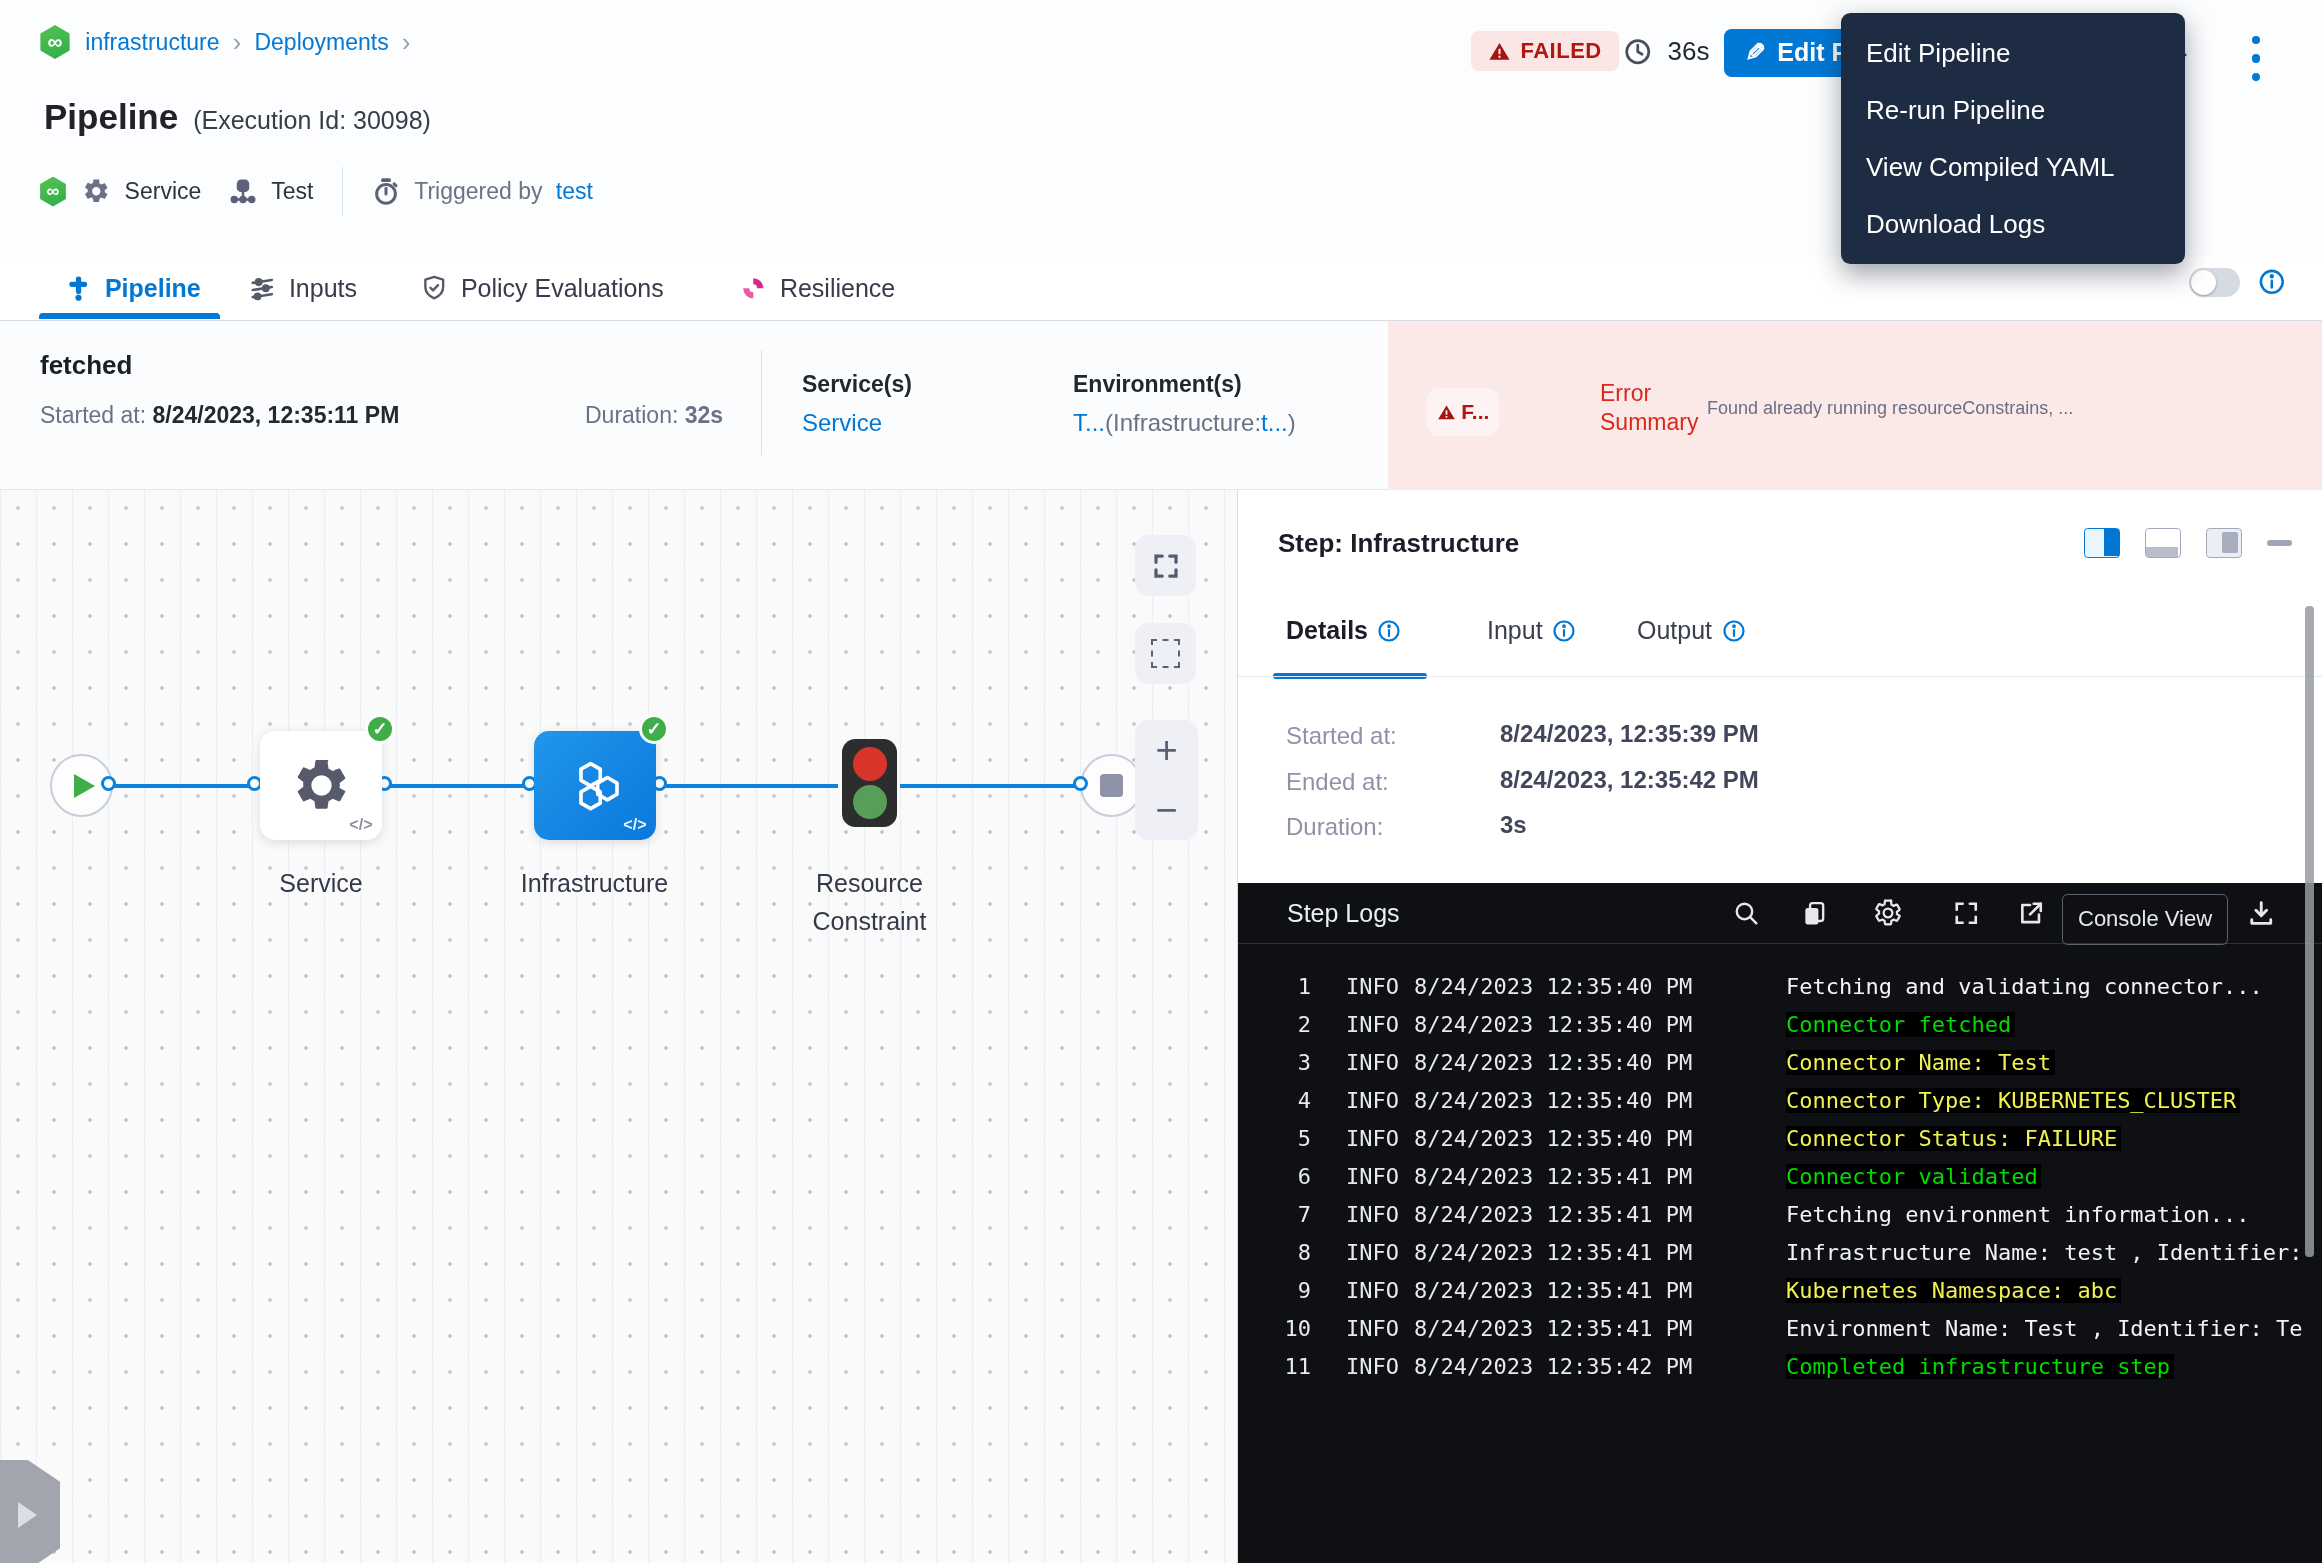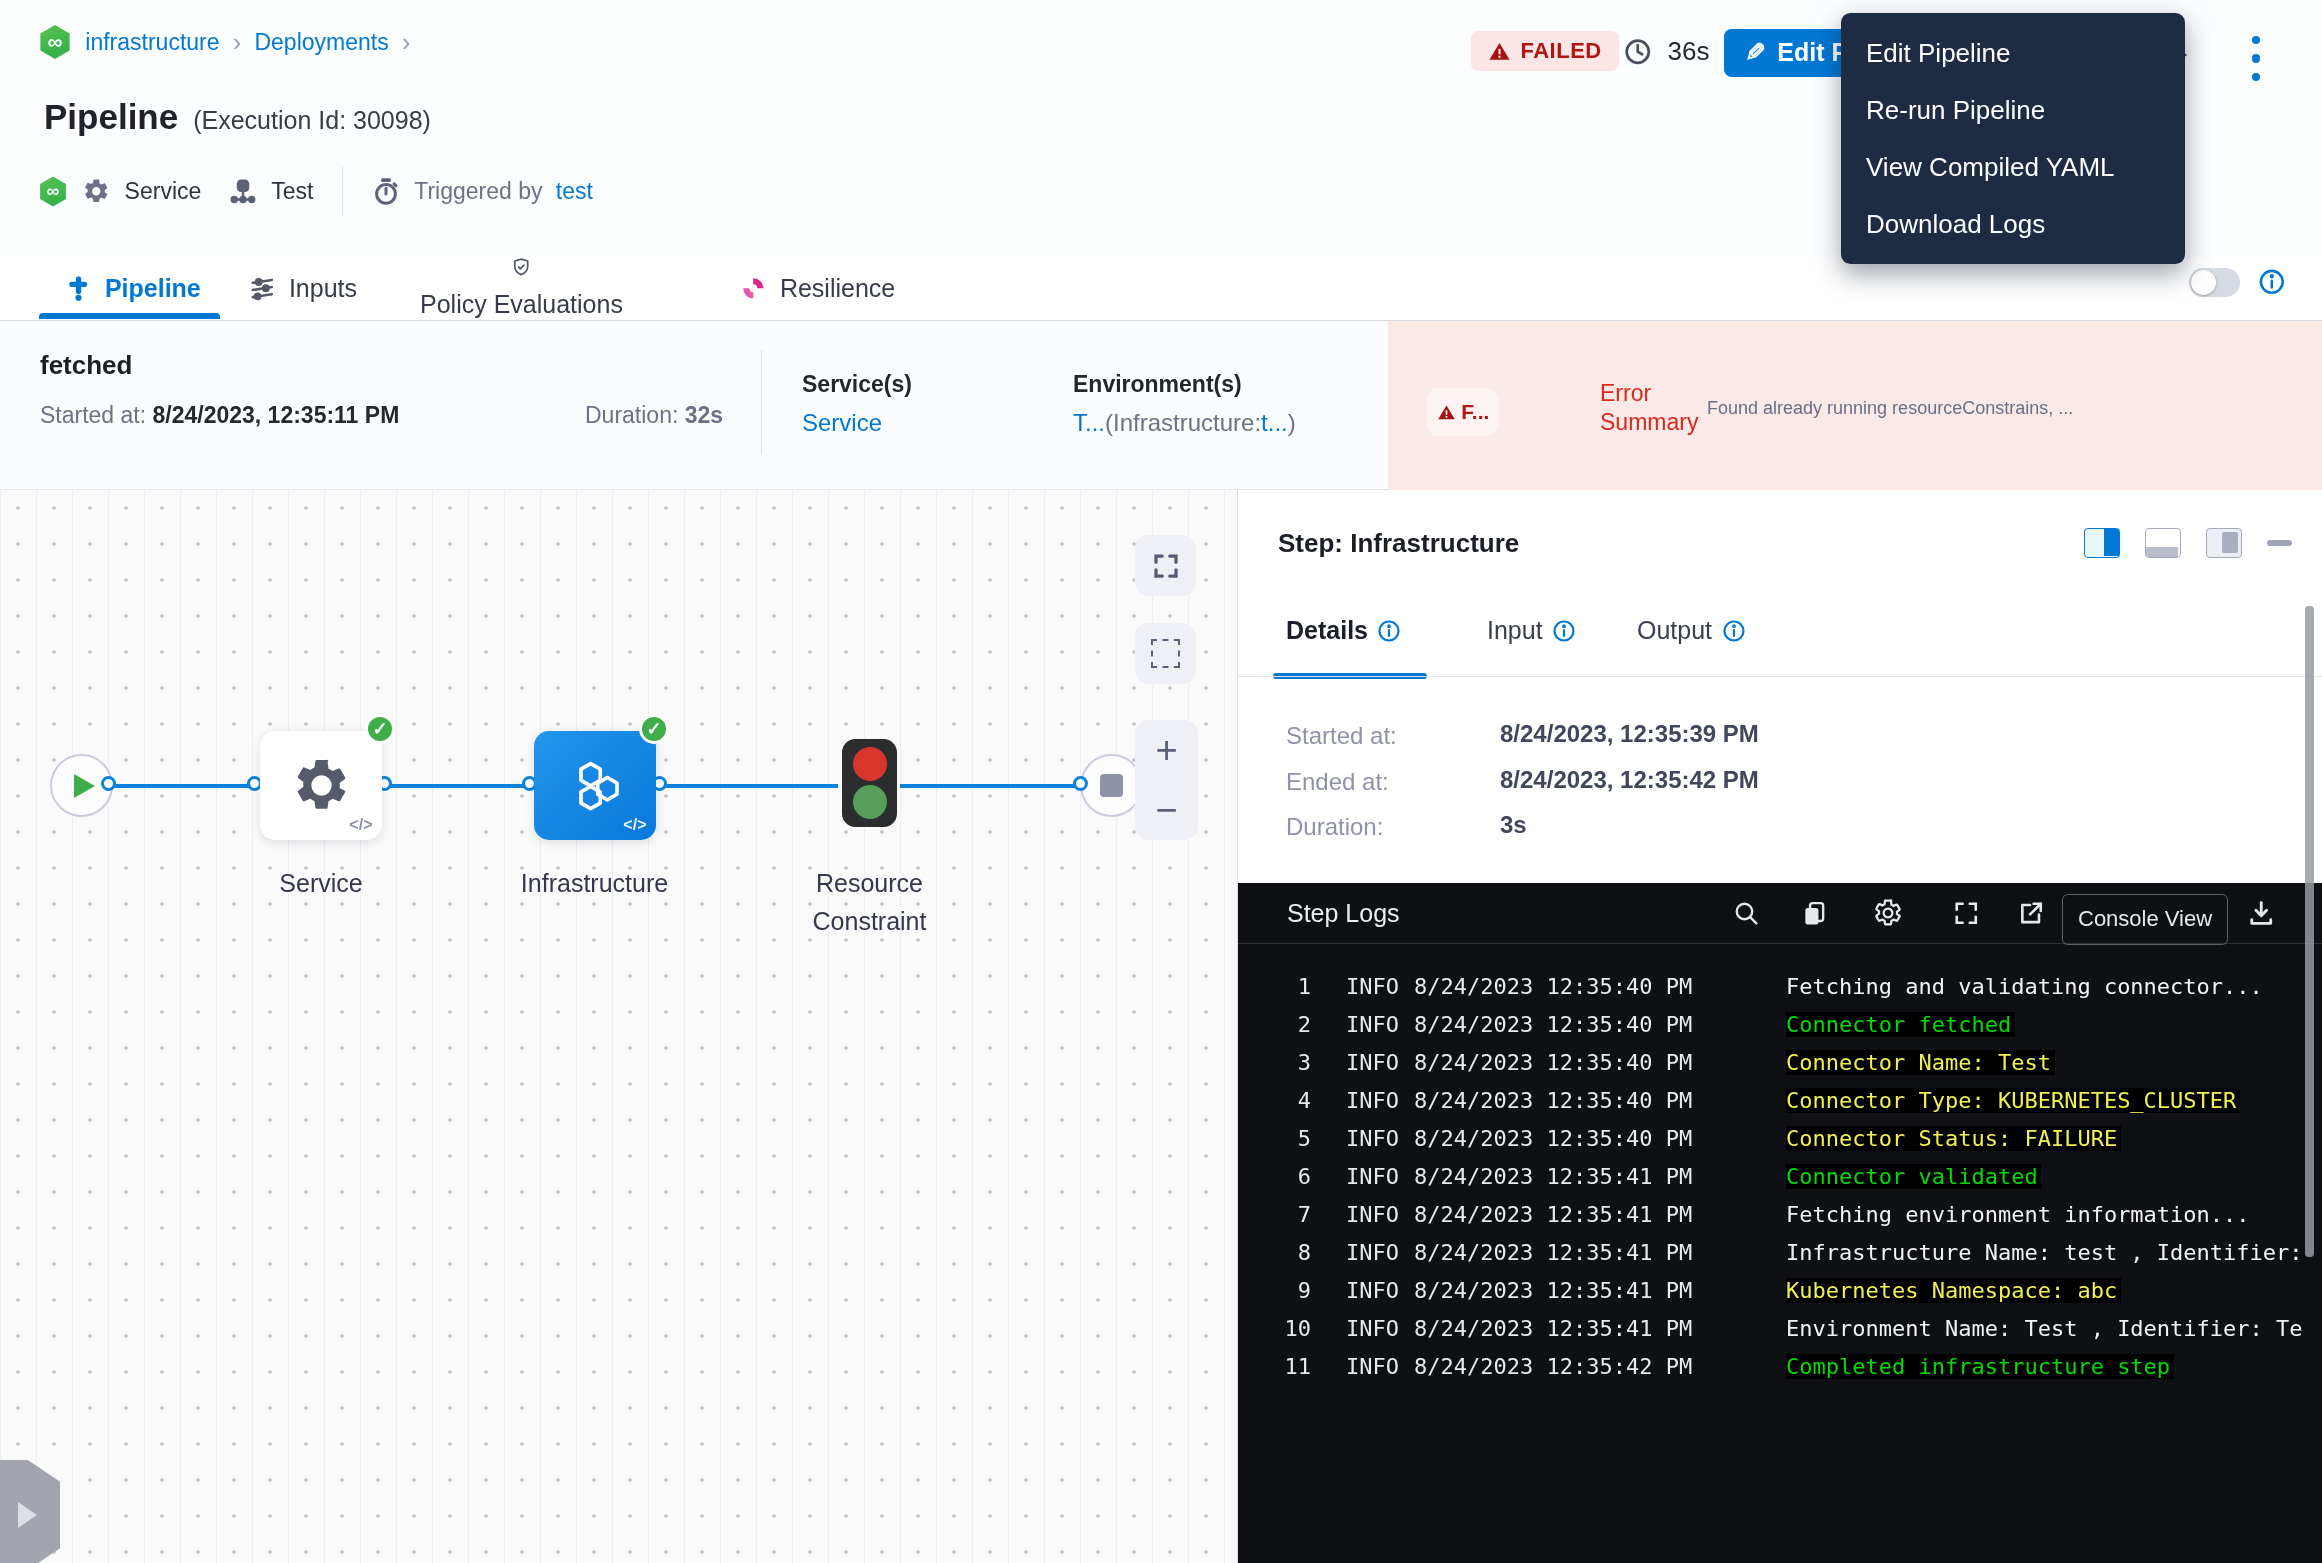--- a/index.html
+++ b/index.html
@@ -240,21 +240,21 @@
       <svg width="28.5" height="28.5" viewBox="0 0 24 24" stroke="#555a68" stroke-width="2.2" fill="#555a68" stroke-linecap="round">
           <line x1="4" y1="7.5" x2="20" y2="5"></line>
           <circle cx="9" cy="6.7" r="2.2"></circle>
           <line x1="4" y1="13.5" x2="20" y2="11"></line>
           <circle cx="15" cy="12" r="2.2"></circle>
           <line x1="4" y1="19.5" x2="20" y2="17"></line>
           <circle cx="8" cy="18.9" r="2.2"></circle>
         </svg>
       <span>Inputs</span>
     </div>
-    <div class="tab" style="left:420px;flex-direction:column;">
+    <div class="tab" style="left:420px;">
       <svg width="28.5" height="28.5" viewBox="0 0 24 24" fill="none" stroke="#555a68" stroke-width="2" stroke-linecap="round" stroke-linejoin="round">
           <path d="M12 2.5l7.5 2.2v6.1c0 4.8-3.2 8-7.5 9.7-4.3-1.7-7.5-4.9-7.5-9.7V4.7z"></path>
           <path d="M8.8 11.6l2.2 2.2 4.2-4.4"></path>
         </svg>
       <span>Policy Evaluations</span>
     </div>
     <div class="tab" style="left:739px;">
       <svg width="28.5" height="28.5" viewBox="0 0 24 24">
           <path d="M12 3.5a8.5 8.5 0 0 1 8.5 8.5h-5.2a3.3 3.3 0 0 0-3.3-3.3z" fill="#d9258c"></path>
           <path d="M12 20.5a8.5 8.5 0 0 1-8.5-8.5h5.2a3.3 3.3 0 0 0 3.3 3.3z" fill="#e85aa8"></path>

